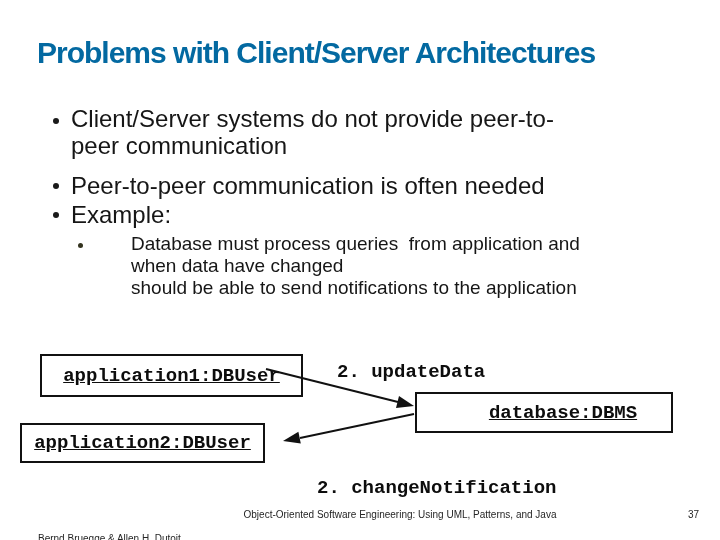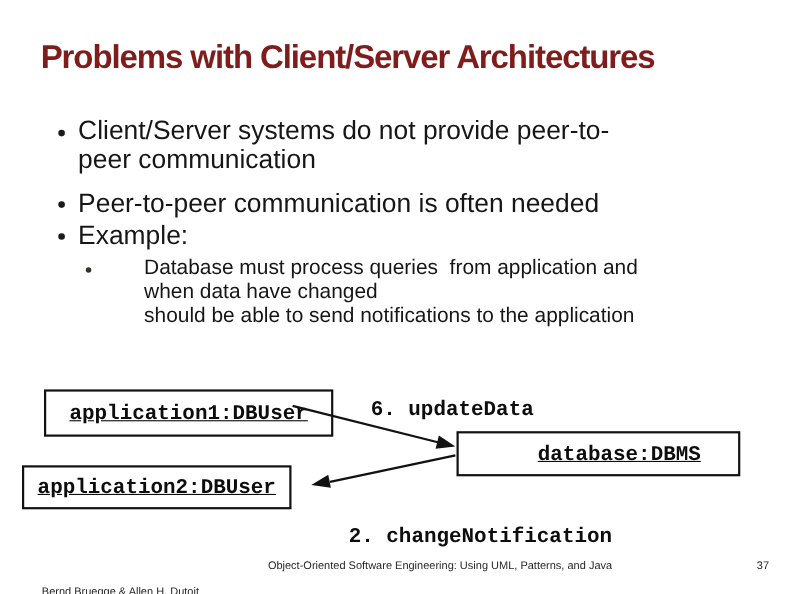--- a/index.html
+++ b/index.html
@@ -2,21 +2,21 @@
 <html><head>
 <meta charset="utf-8">
 <style>
   html,body { margin:0; padding:0; background:#ffffff; }
   .slide {
     position:relative; width:720px; height:540px; background:#ffffff;
     font-family:"Liberation Sans", sans-serif; color:#111111; overflow:hidden;
   }
   .title {
     position:absolute; left:37px; top:36px;
-    font-size:30px; font-weight:bold; letter-spacing:-1px; color:#7f1d1d;
+    font-size:30px; font-weight:bold; letter-spacing:-1px; color:#0369a1;
     white-space:pre;
   }
   .bullet-text { position:absolute; font-size:24px; line-height:27px; color:#161616; }
   .bullet-text .line { white-space:pre; }
   .dot {
     position:absolute; width:6px; height:6px; border-radius:50%; background:#1a1a1a;
   }
   .sub-bullet-text { position:absolute; font-size:19px; line-height:22px; color:#161616; }
   .sub-bullet-text .line { white-space:pre; }
   .sub-dot {
@@ -83,21 +83,21 @@
   </div>
 
   <div class="obj-box box-db">
     <span>database:DBMS</span>
   </div>
 
   <div class="obj-box box-app2">
     <span>application2:DBUser</span>
   </div>
 
-  <div class="msg-label label-update">6. updateData</div>
+  <div class="msg-label label-update">2. updateData</div>
   <div class="msg-label label-change">2. changeNotification</div>
 
   <svg class="arrow-layer" width="720" height="540" viewBox="0 0 720 540" xmlns="http://www.w3.org/2000/svg">
     <g>
       <line x1="266" y1="369" x2="398" y2="402" stroke="#111111" stroke-width="2"></line>
       <polygon points="414,406 396,408 399,396" fill="#111111"></polygon>
     </g>
     <g>
       <line x1="414" y1="414" x2="300" y2="438" stroke="#111111" stroke-width="2"></line>
       <polygon points="283,441 298.4,431.7 300.8,443.5" fill="#111111"></polygon>

